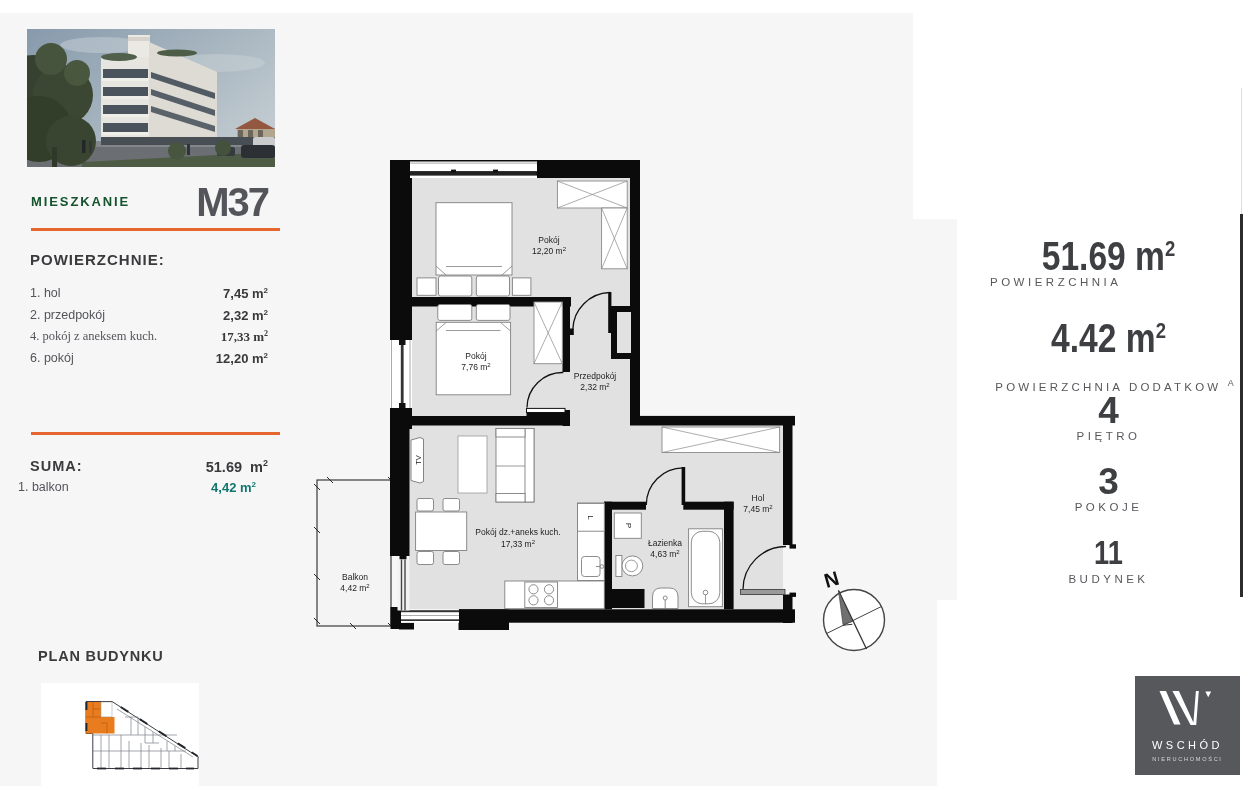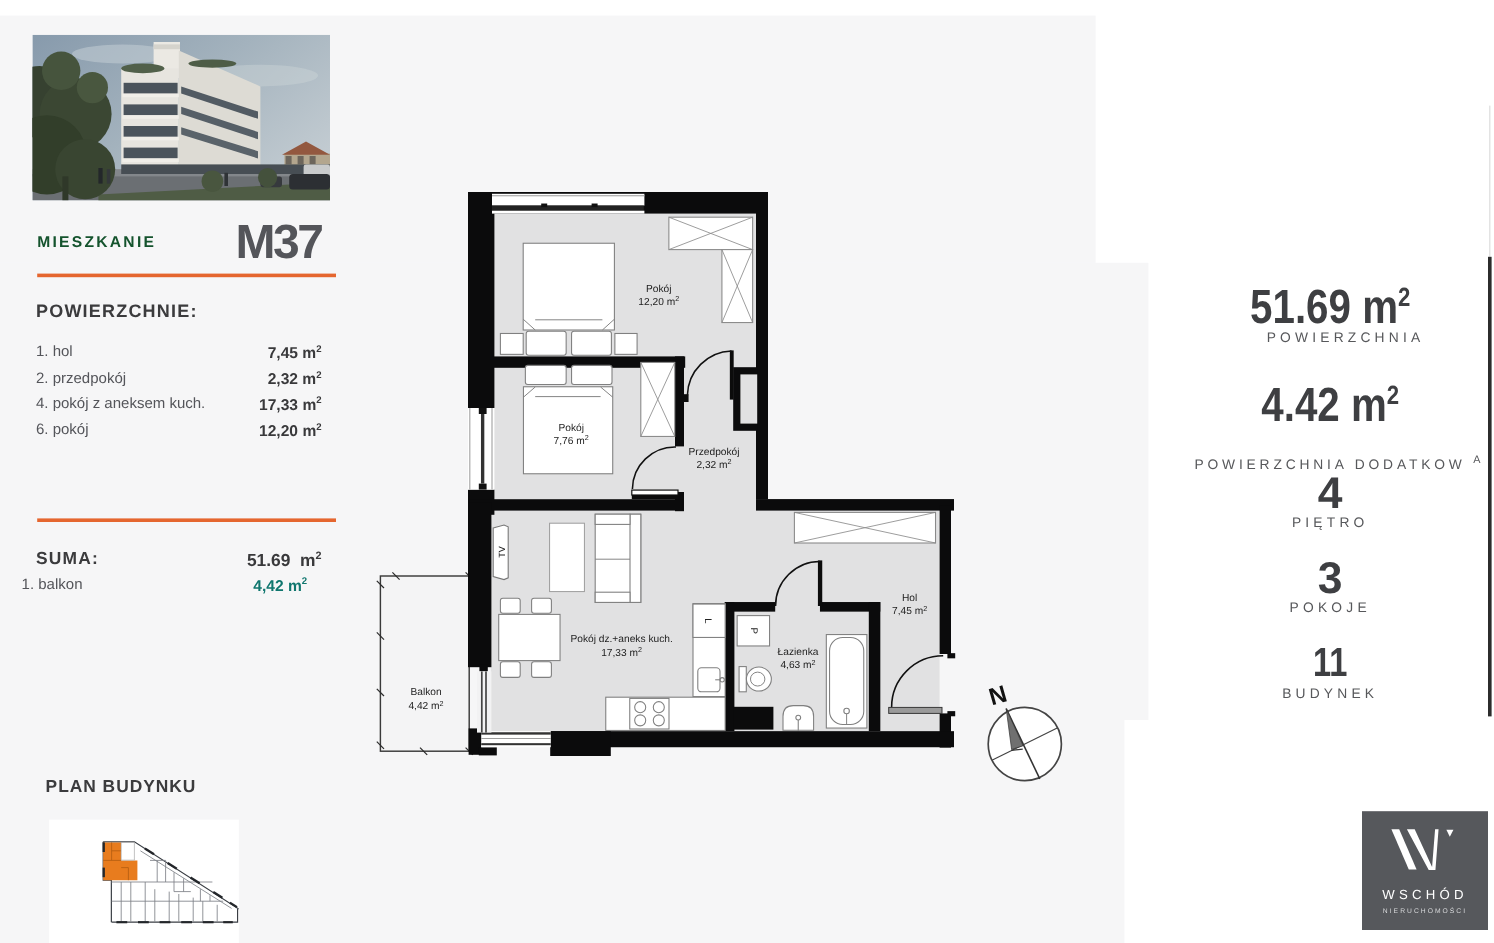--- a/index.html
+++ b/index.html
@@ -96,21 +96,21 @@
 
 <div class="abs" style="left:30px;top:286px;width:238px;font-size:12.5px;color:#54555a;">
   <div style="height:21.7px;">
       <span style="float:left;">1. hol</span>
       <span style="float:right;font-weight:bold;color:#39393b;font-size:13px;">7,45 m<sup style="font-size:8px;">2</sup></span>
     </div>
   <div style="height:21.7px;">
       <span style="float:left;">2. przedpokój</span>
       <span style="float:right;font-weight:bold;color:#39393b;font-size:13px;">2,32 m<sup style="font-size:8px;">2</sup></span>
     </div>
-  <div style="height:21.7px;">
+  <div style="height:21.7px;font-family:Liberation Serif, serif;">
       <span style="float:left;">4. pokój z aneksem kuch.</span>
       <span style="float:right;font-weight:bold;color:#39393b;font-size:13px;">17,33 m<sup style="font-size:8px;">2</sup></span>
     </div>
   <div style="height:21.7px;">
       <span style="float:left;">6. pokój</span>
       <span style="float:right;font-weight:bold;color:#39393b;font-size:13px;">12,20 m<sup style="font-size:8px;">2</sup></span>
     </div>
 </div>
 
 <div class="abs" style="left:31px;top:432px;width:249px;height:3px;background:#e5662f;"></div>
@@ -424,21 +424,21 @@
   <path d="M826.6,633.5 L881.4,606.5" stroke="#444444" stroke-width="1"></path>
   <path d="M838.5,590.5 L866.5,649" stroke="#333333" stroke-width="1.3"></path>
   <polygon points="838.5,590.5 843,624.5 852.5,621.5" fill="#707070" stroke="#333" stroke-width="0.6"></polygon>
   <path d="M842.7,625.3 L852.3,624.3" stroke="#333" stroke-width="1"></path>
   <text x="826.5" y="588" font-size="20" font-weight="bold" fill="#111111" font-family="Liberation Sans, sans-serif" transform="rotate(-16 826.5 588)">N</text>
 </g>
 </svg>
 </div>
 
 <div class="abs" style="left:990px;top:234px;width:237px;text-align:center;font-size:40px;font-weight:bold;color:#3e3f42;transform:scaleX(0.84);">51.69 m<sup style="font-size:22px;">2</sup></div>
-<div class="abs" style="left:950px;top:276px;width:237px;text-align:right;font-size:11.5px;letter-spacing:3.5px;color:#57585b;">POWIERZCHNIA</div>
+<div class="abs" style="left:990px;top:276px;width:237px;text-align:left;font-size:11.5px;letter-spacing:3.5px;color:#57585b;">POWIERZCHNIA</div>
 
 <div class="abs" style="left:990px;top:316px;width:237px;text-align:center;font-size:40px;font-weight:bold;color:#3e3f42;transform:scaleX(0.84);">4.42 m<sup style="font-size:22px;">2</sup></div>
 <div class="abs" style="left:980px;top:358px;width:257px;text-align:right;font-size:11.5px;letter-spacing:3.2px;color:#57585b;margin-top:20px;">POWIERZCHNIA DODATKOW <sup style="font-size:9px;">A</sup></div>
 
 <div class="abs" style="left:990px;top:390px;width:237px;text-align:center;font-size:37px;font-weight:bold;color:#3e3f42;">4</div>
 <div class="abs" style="left:990px;top:430px;width:237px;text-align:center;font-size:11.5px;letter-spacing:3.5px;color:#57585b;">PIĘTRO</div>
 
 <div class="abs" style="left:990px;top:461px;width:237px;text-align:center;font-size:37px;font-weight:bold;color:#3e3f42;">3</div>
 <div class="abs" style="left:990px;top:501px;width:237px;text-align:center;font-size:11.5px;letter-spacing:3.5px;color:#57585b;">POKOJE</div>
 

